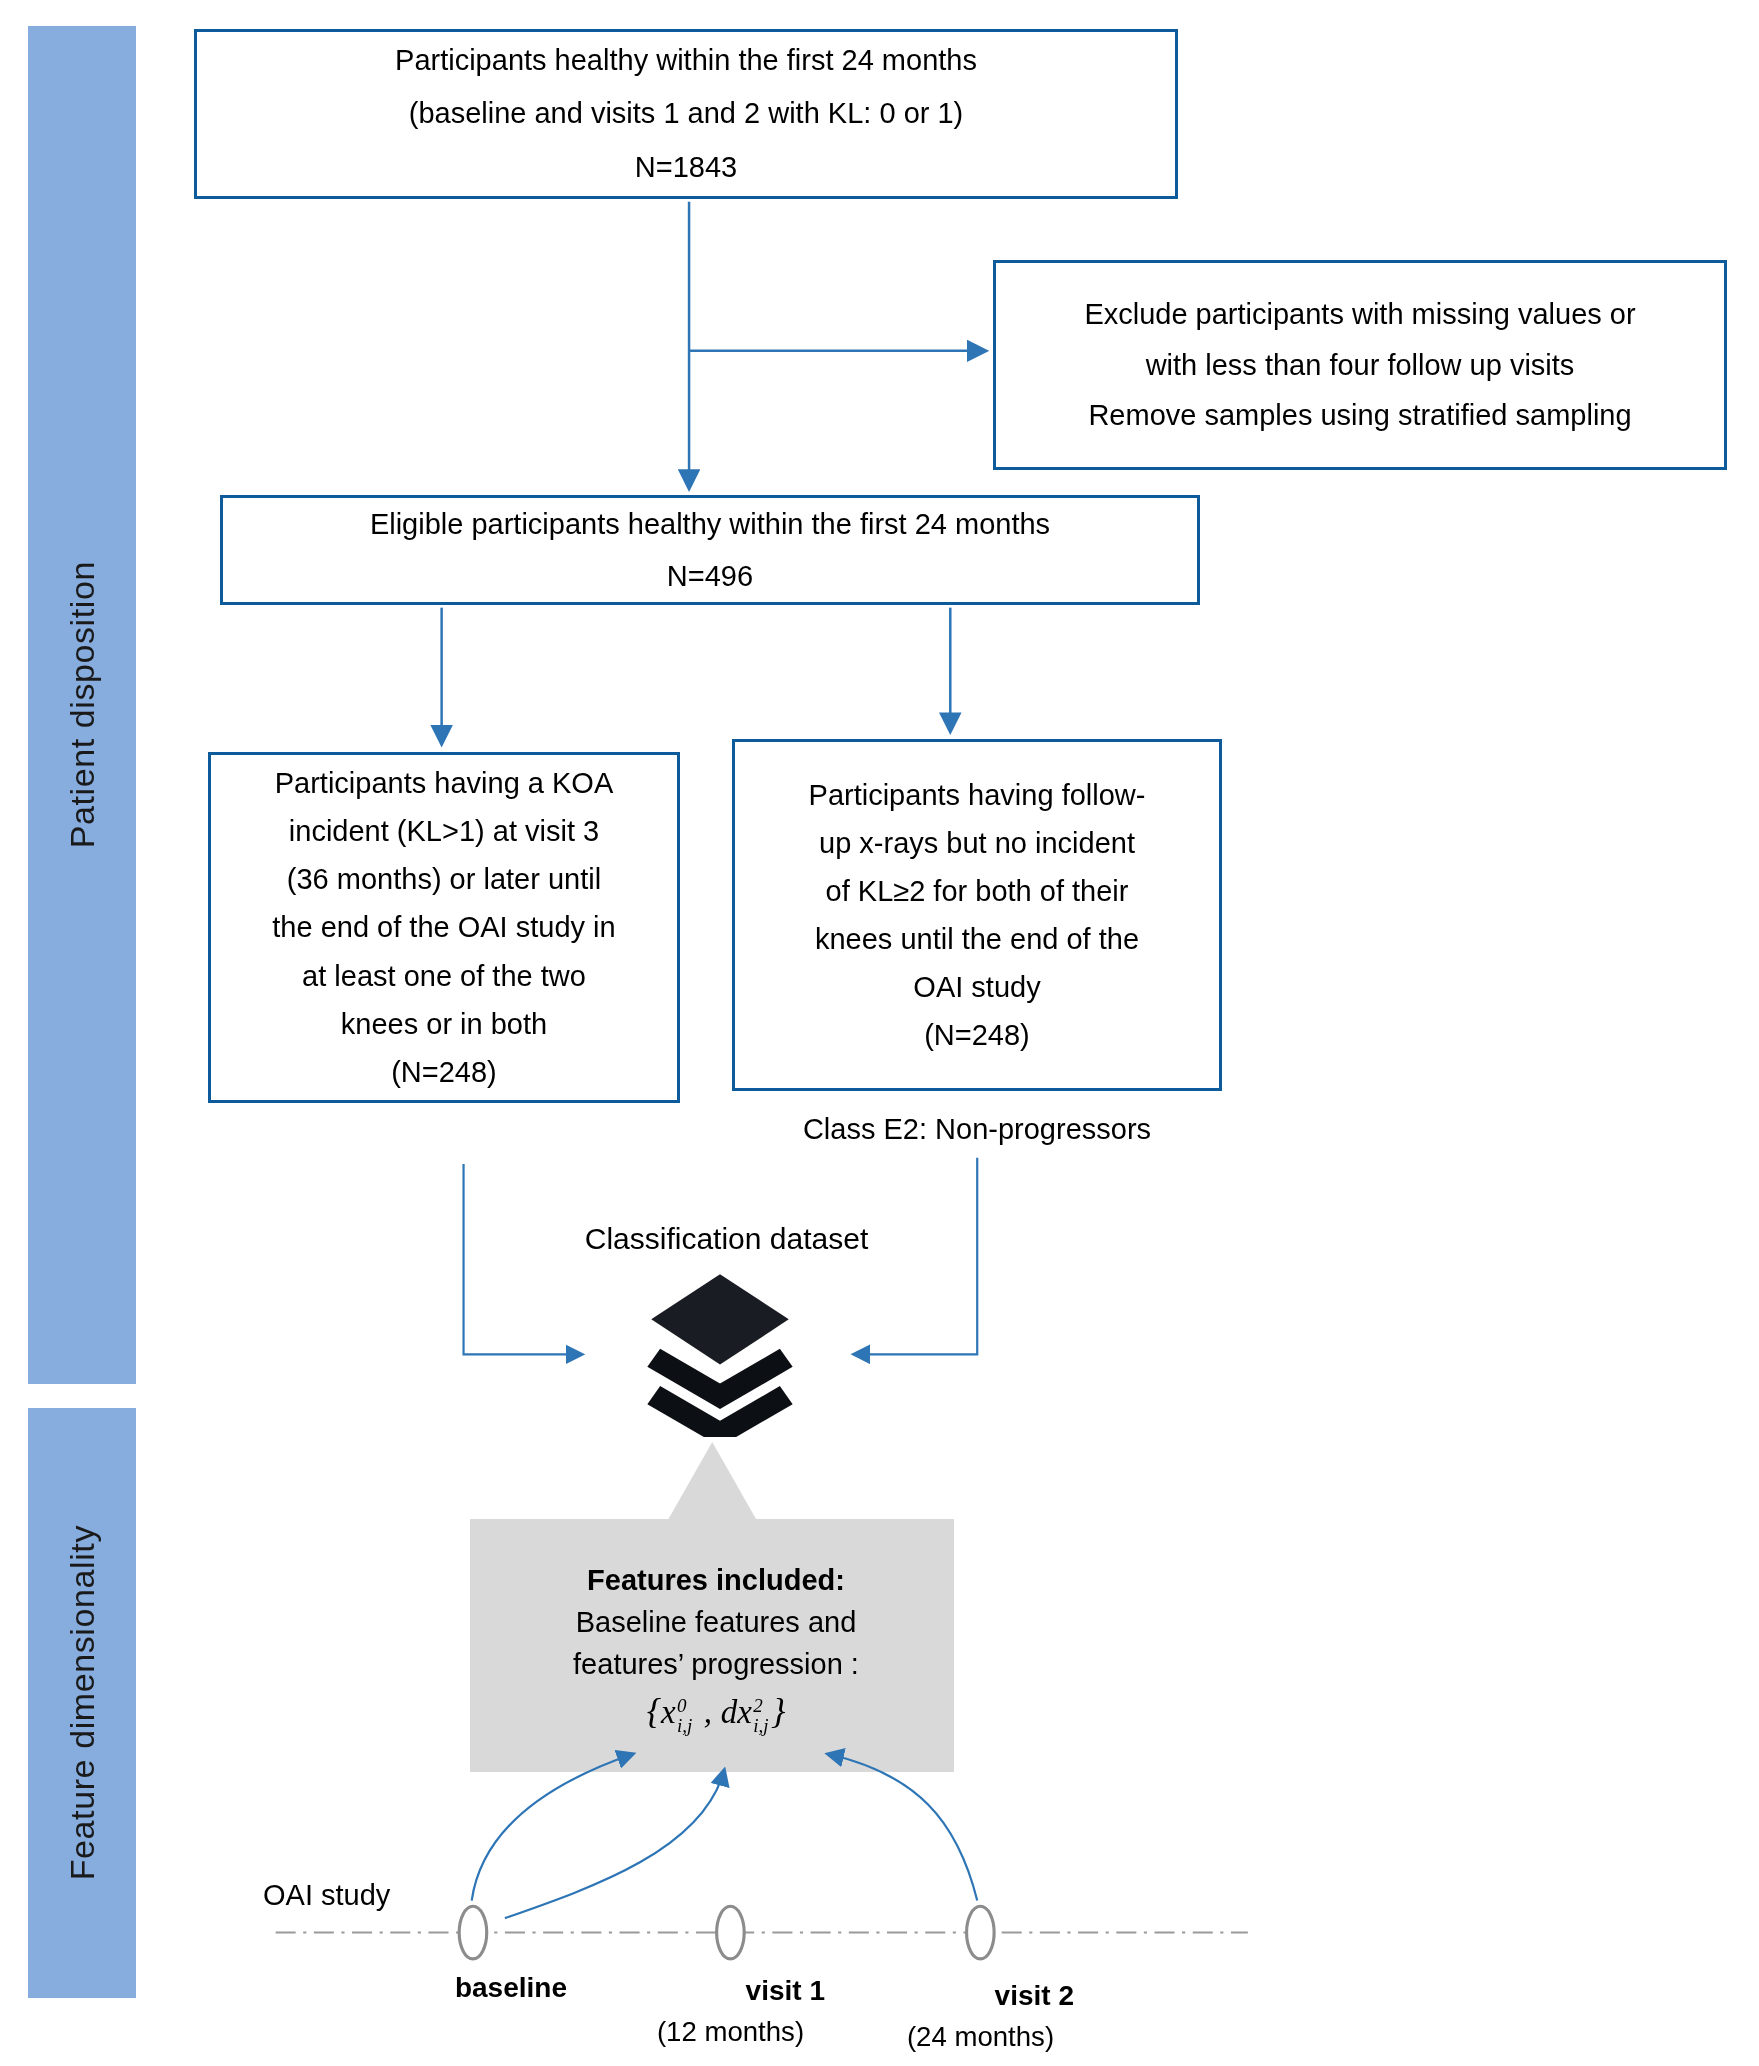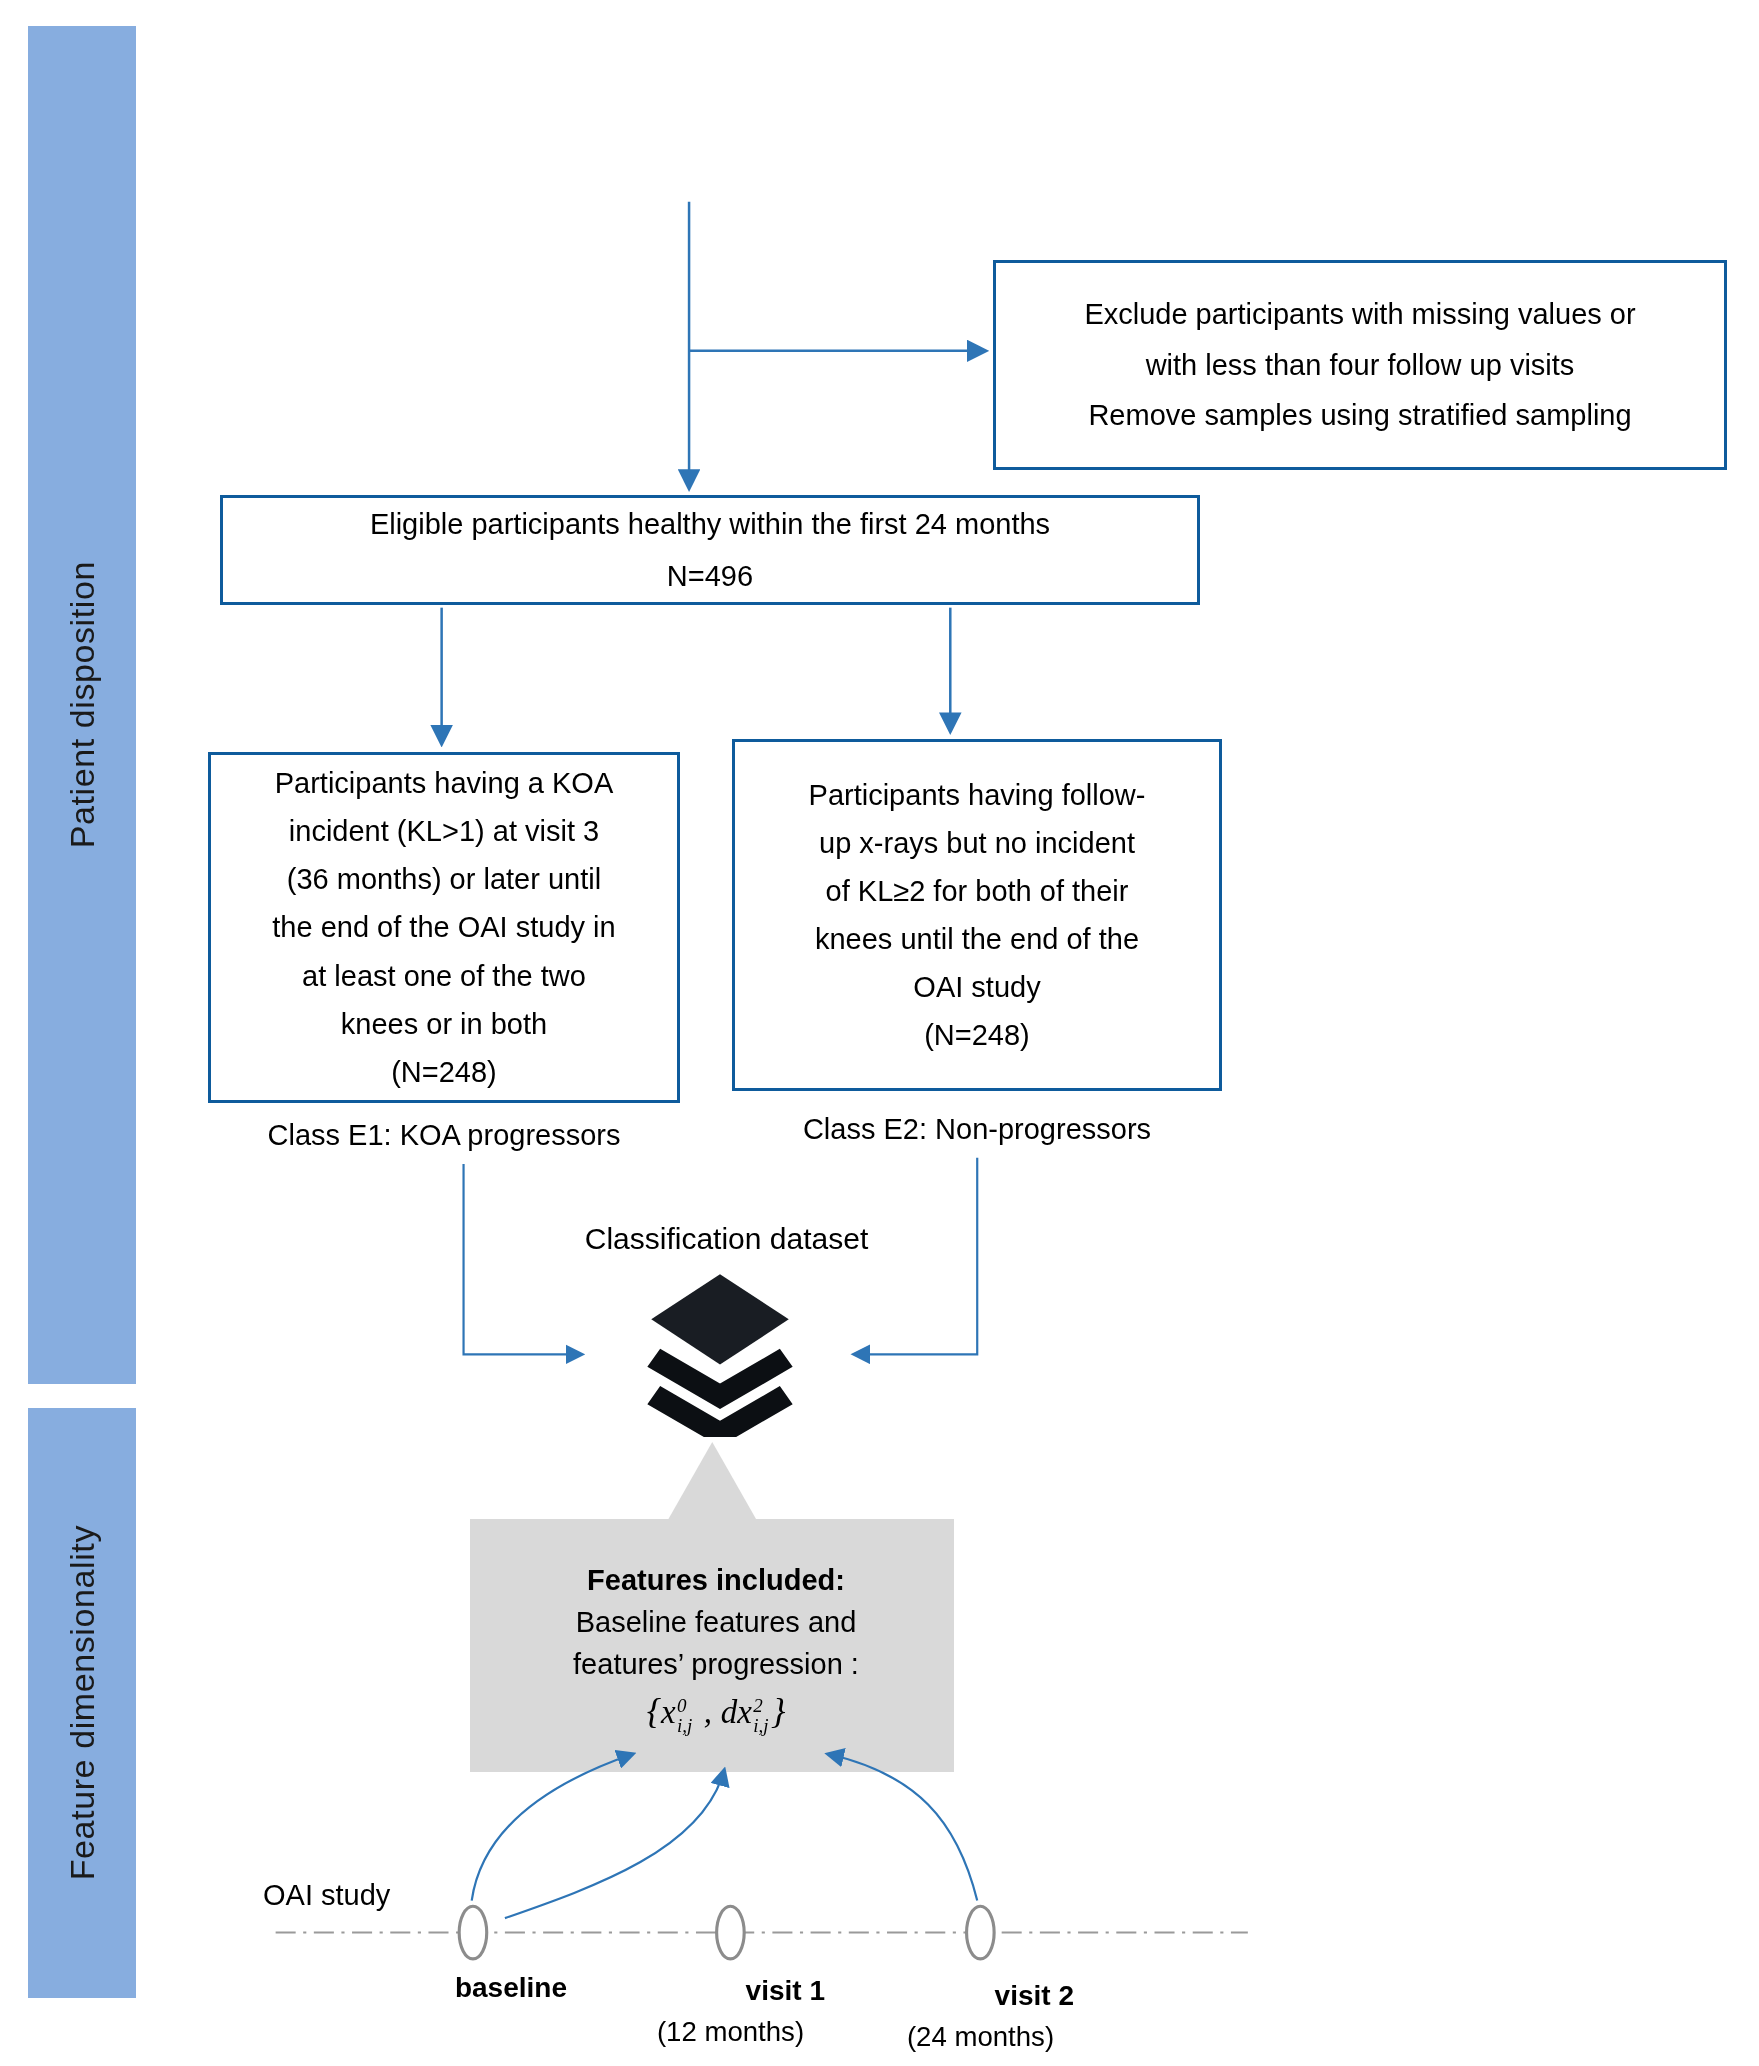--- a/index.html
+++ b/index.html
@@ -115,40 +115,42 @@
 
 <div class="canvas">
 
   <div class="side-bar" style="top:26px;height:1358px;">
     <span class="vtext">Patient disposition</span>
   </div>
   <div class="side-bar" style="top:1408px;height:590px;">
     <span class="vtext">Feature dimensionality</span>
   </div>
 
+  <div class="fbox box-top">Participants healthy within the first 24 months
+(baseline and visits 1 and 2 with KL: 0 or 1)
+N=1843</div>
   <div class="fbox box-exclude">Exclude participants with missing values or
 with less than four follow up visits
 Remove samples using stratified sampling</div>
   <div class="fbox box-eligible">Eligible participants healthy within the first 24 months
 N=496</div>
   <div class="fbox box-e1">Participants having a KOA
 incident (KL&gt;1) at visit 3
 (36 months) or later until
 the end of the OAI study in
 at least one of the two
 knees or in both
 (N=248)</div>
   <div class="fbox box-e2">Participants having follow-
 up x-rays but no incident
 of KL≥2 for both of their
 knees until the end of the
 OAI study
 (N=248)</div>
 
-  <div class="lbl lbl-e1">Class E1: KOA progressors</div>
   <div class="lbl lbl-e2">Class E2: Non-progressors</div>
 
   <div class="lbl lbl-dataset">Classification dataset</div>
   <svg class="layers-icon" width="150" height="164" viewBox="0 0 240 290" preserveAspectRatio="none">
     <polygon points="120,2 230,82 120,162 10,82" fill="#191D23"></polygon>
     <polyline points="14,150 120,218 226,150" fill="none" stroke="#0C0F13" stroke-width="38" stroke-linejoin="miter"></polyline>
     <polyline points="14,216 120,284 226,216" fill="none" stroke="#0C0F13" stroke-width="38" stroke-linejoin="miter"></polyline>
   </svg>
 
   <div class="callout">

